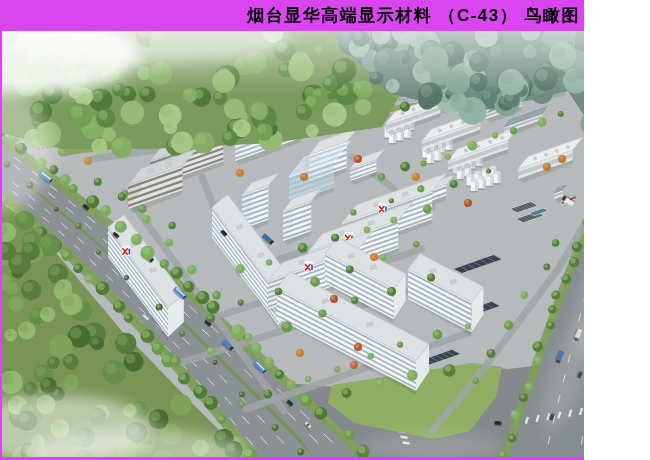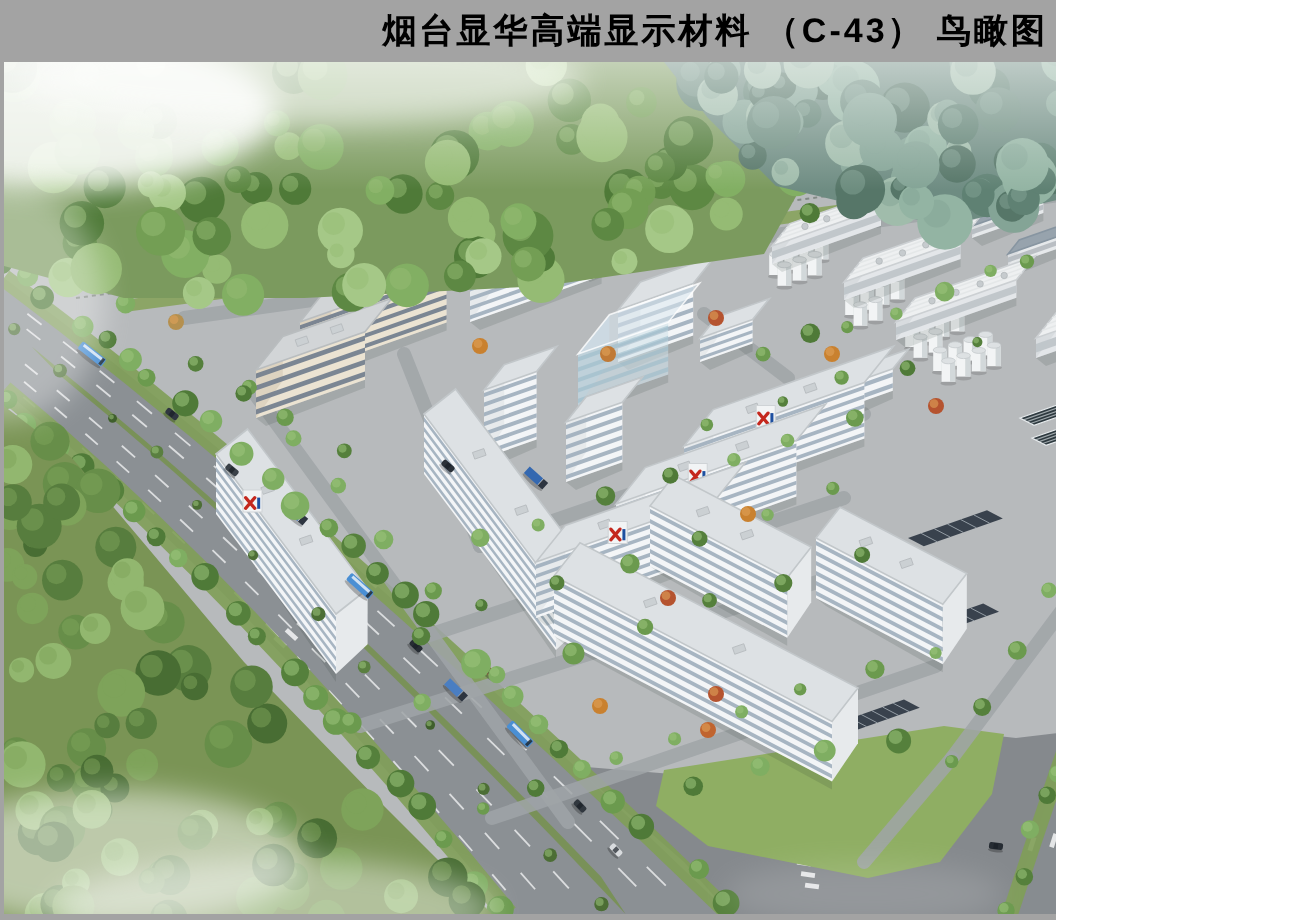--- a/index.html
+++ b/index.html
@@ -1,16 +1,16 @@
 <!DOCTYPE html>
 <html><head>
 <meta charset="utf-8">
 <style>
   html,body{margin:0;padding:0;background:#fff;}
-  .stage{position:relative;width:528px;height:460px;background:#a3a3a3;overflow:hidden;
+  .stage{position:relative;width:584px;height:460px;background:#d946ef;overflow:hidden;
          font-family:"Liberation Sans","DejaVu Sans",sans-serif;}
   .title{position:absolute;top:4px;right:4px;font-size:17px;font-weight:bold;color:#000;
          letter-spacing:1.5px;white-space:nowrap;line-height:24px;}
   svg.render{position:absolute;left:2px;top:31px;}
 </style>
 </head>
 <body>
 
 <div class="stage">
   <div class="title">烟台显华高端显示材料 （C-43） 鸟瞰图</div>

